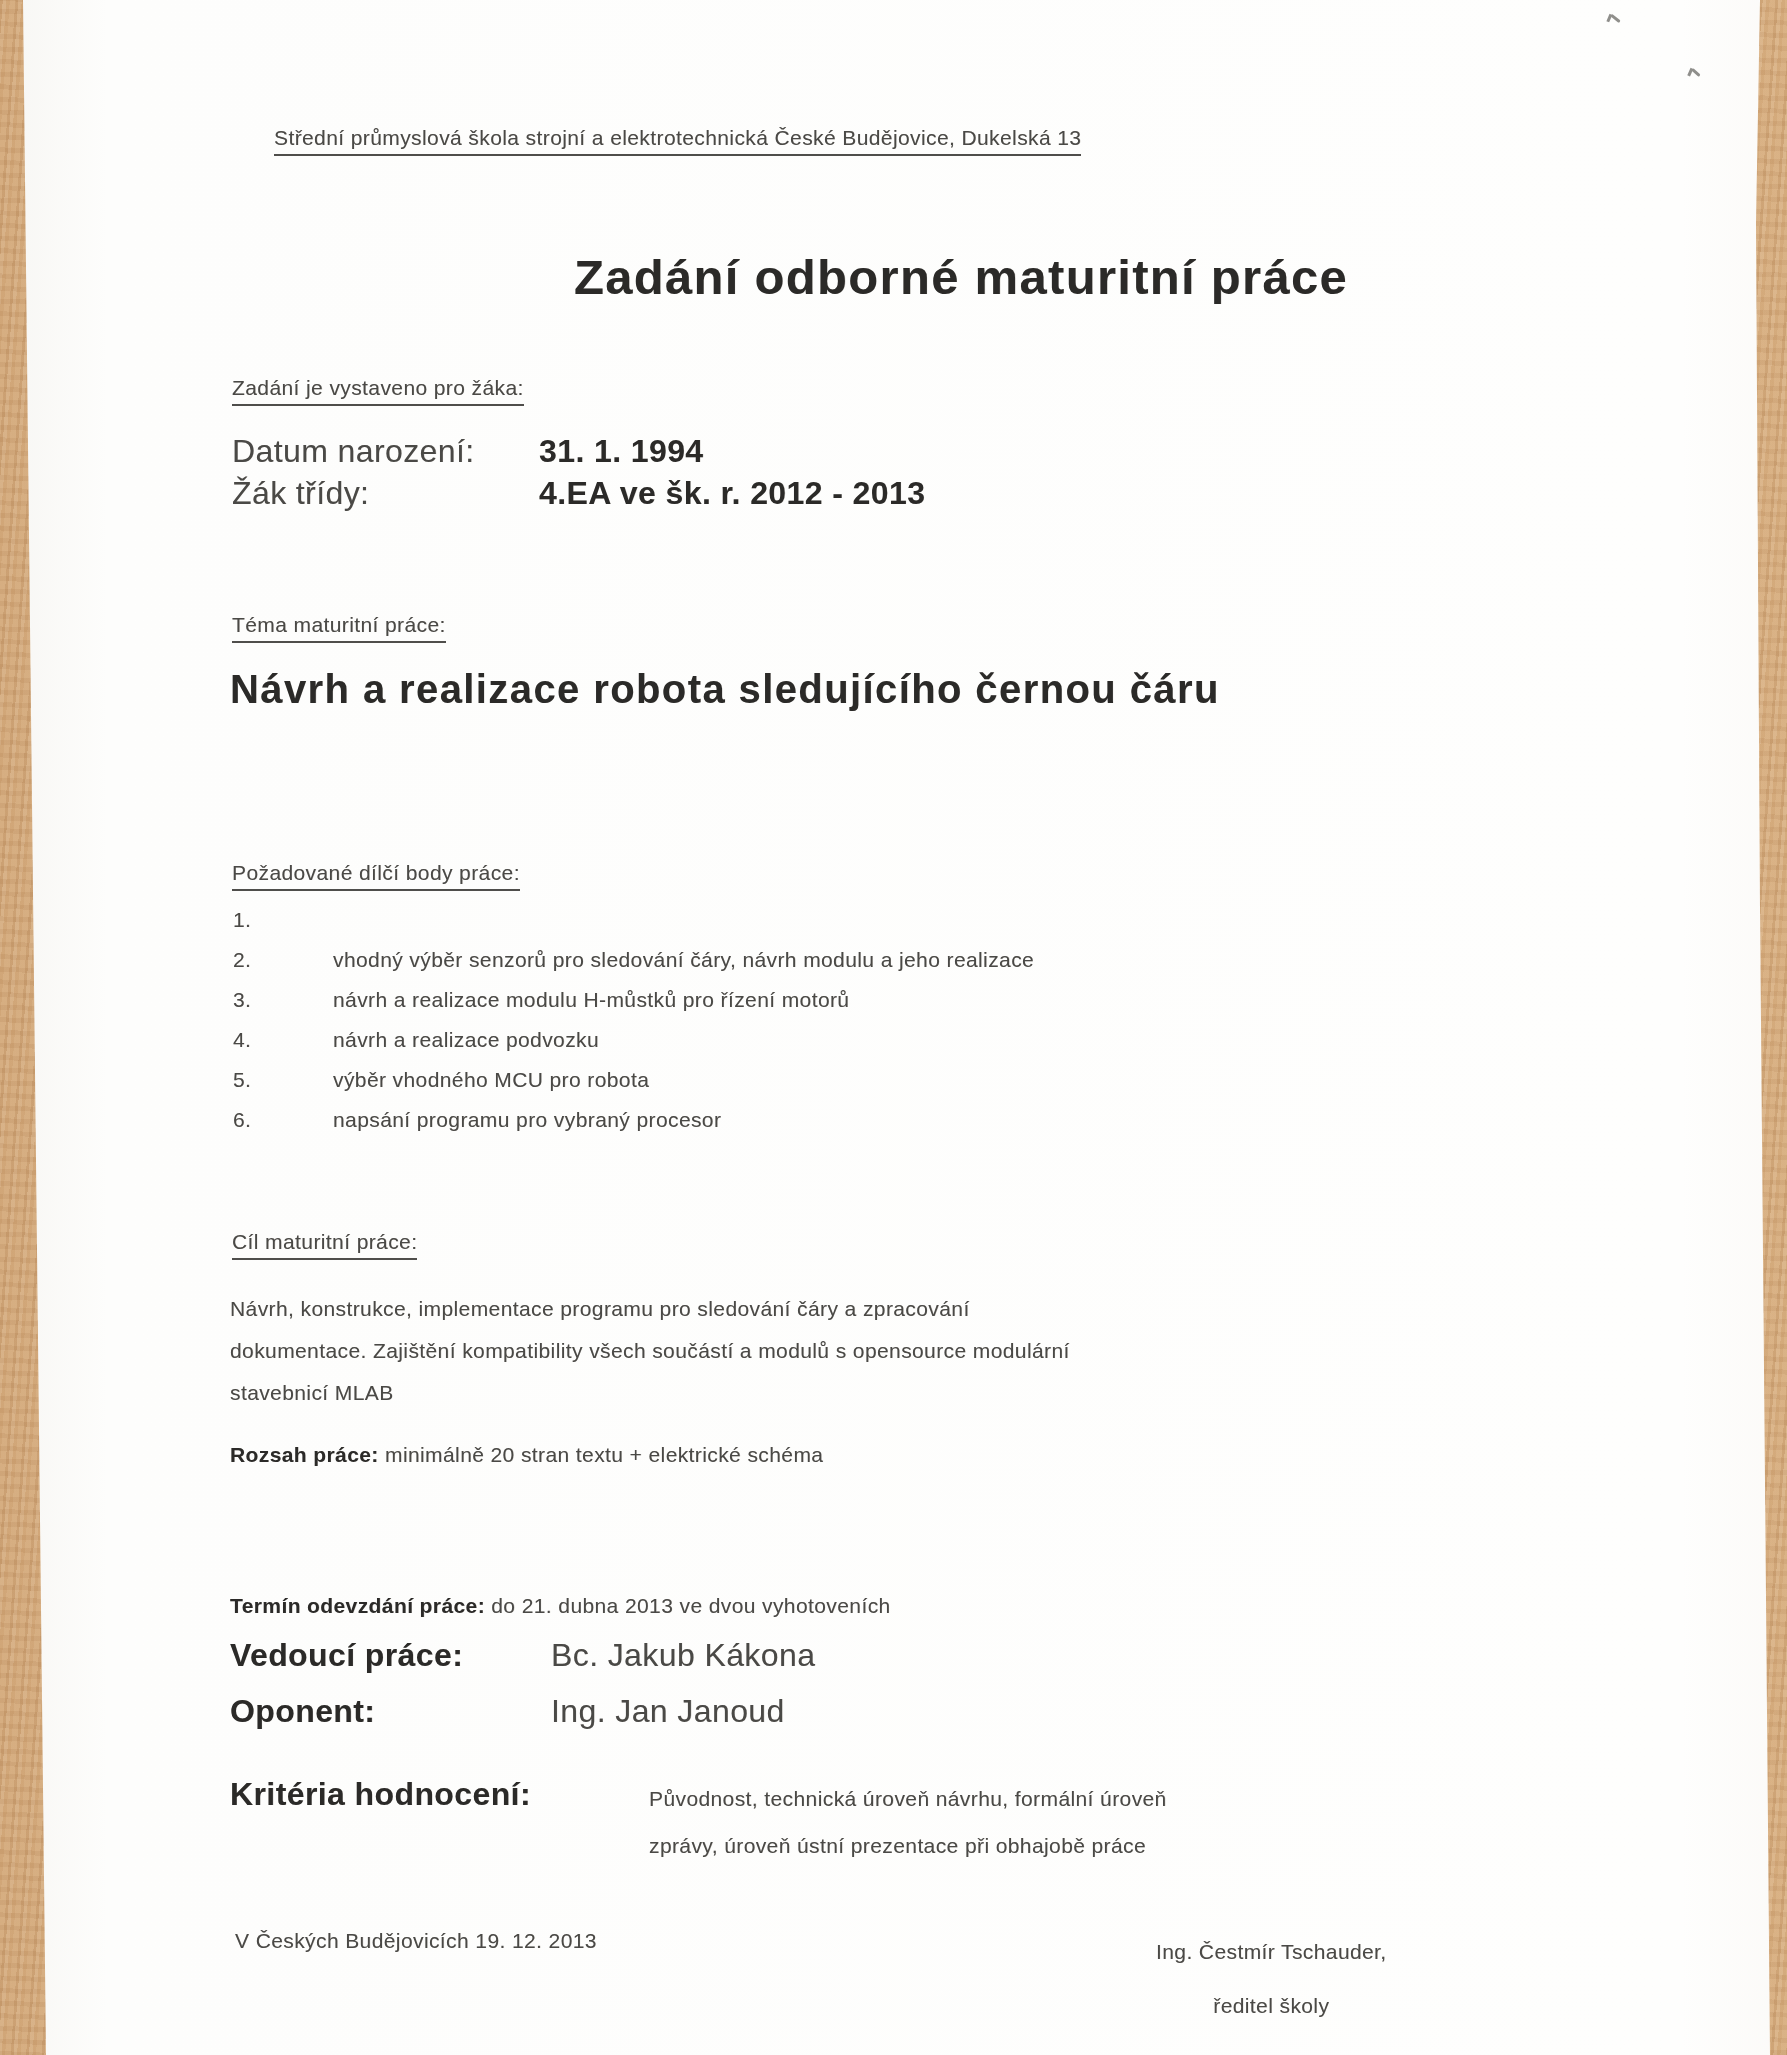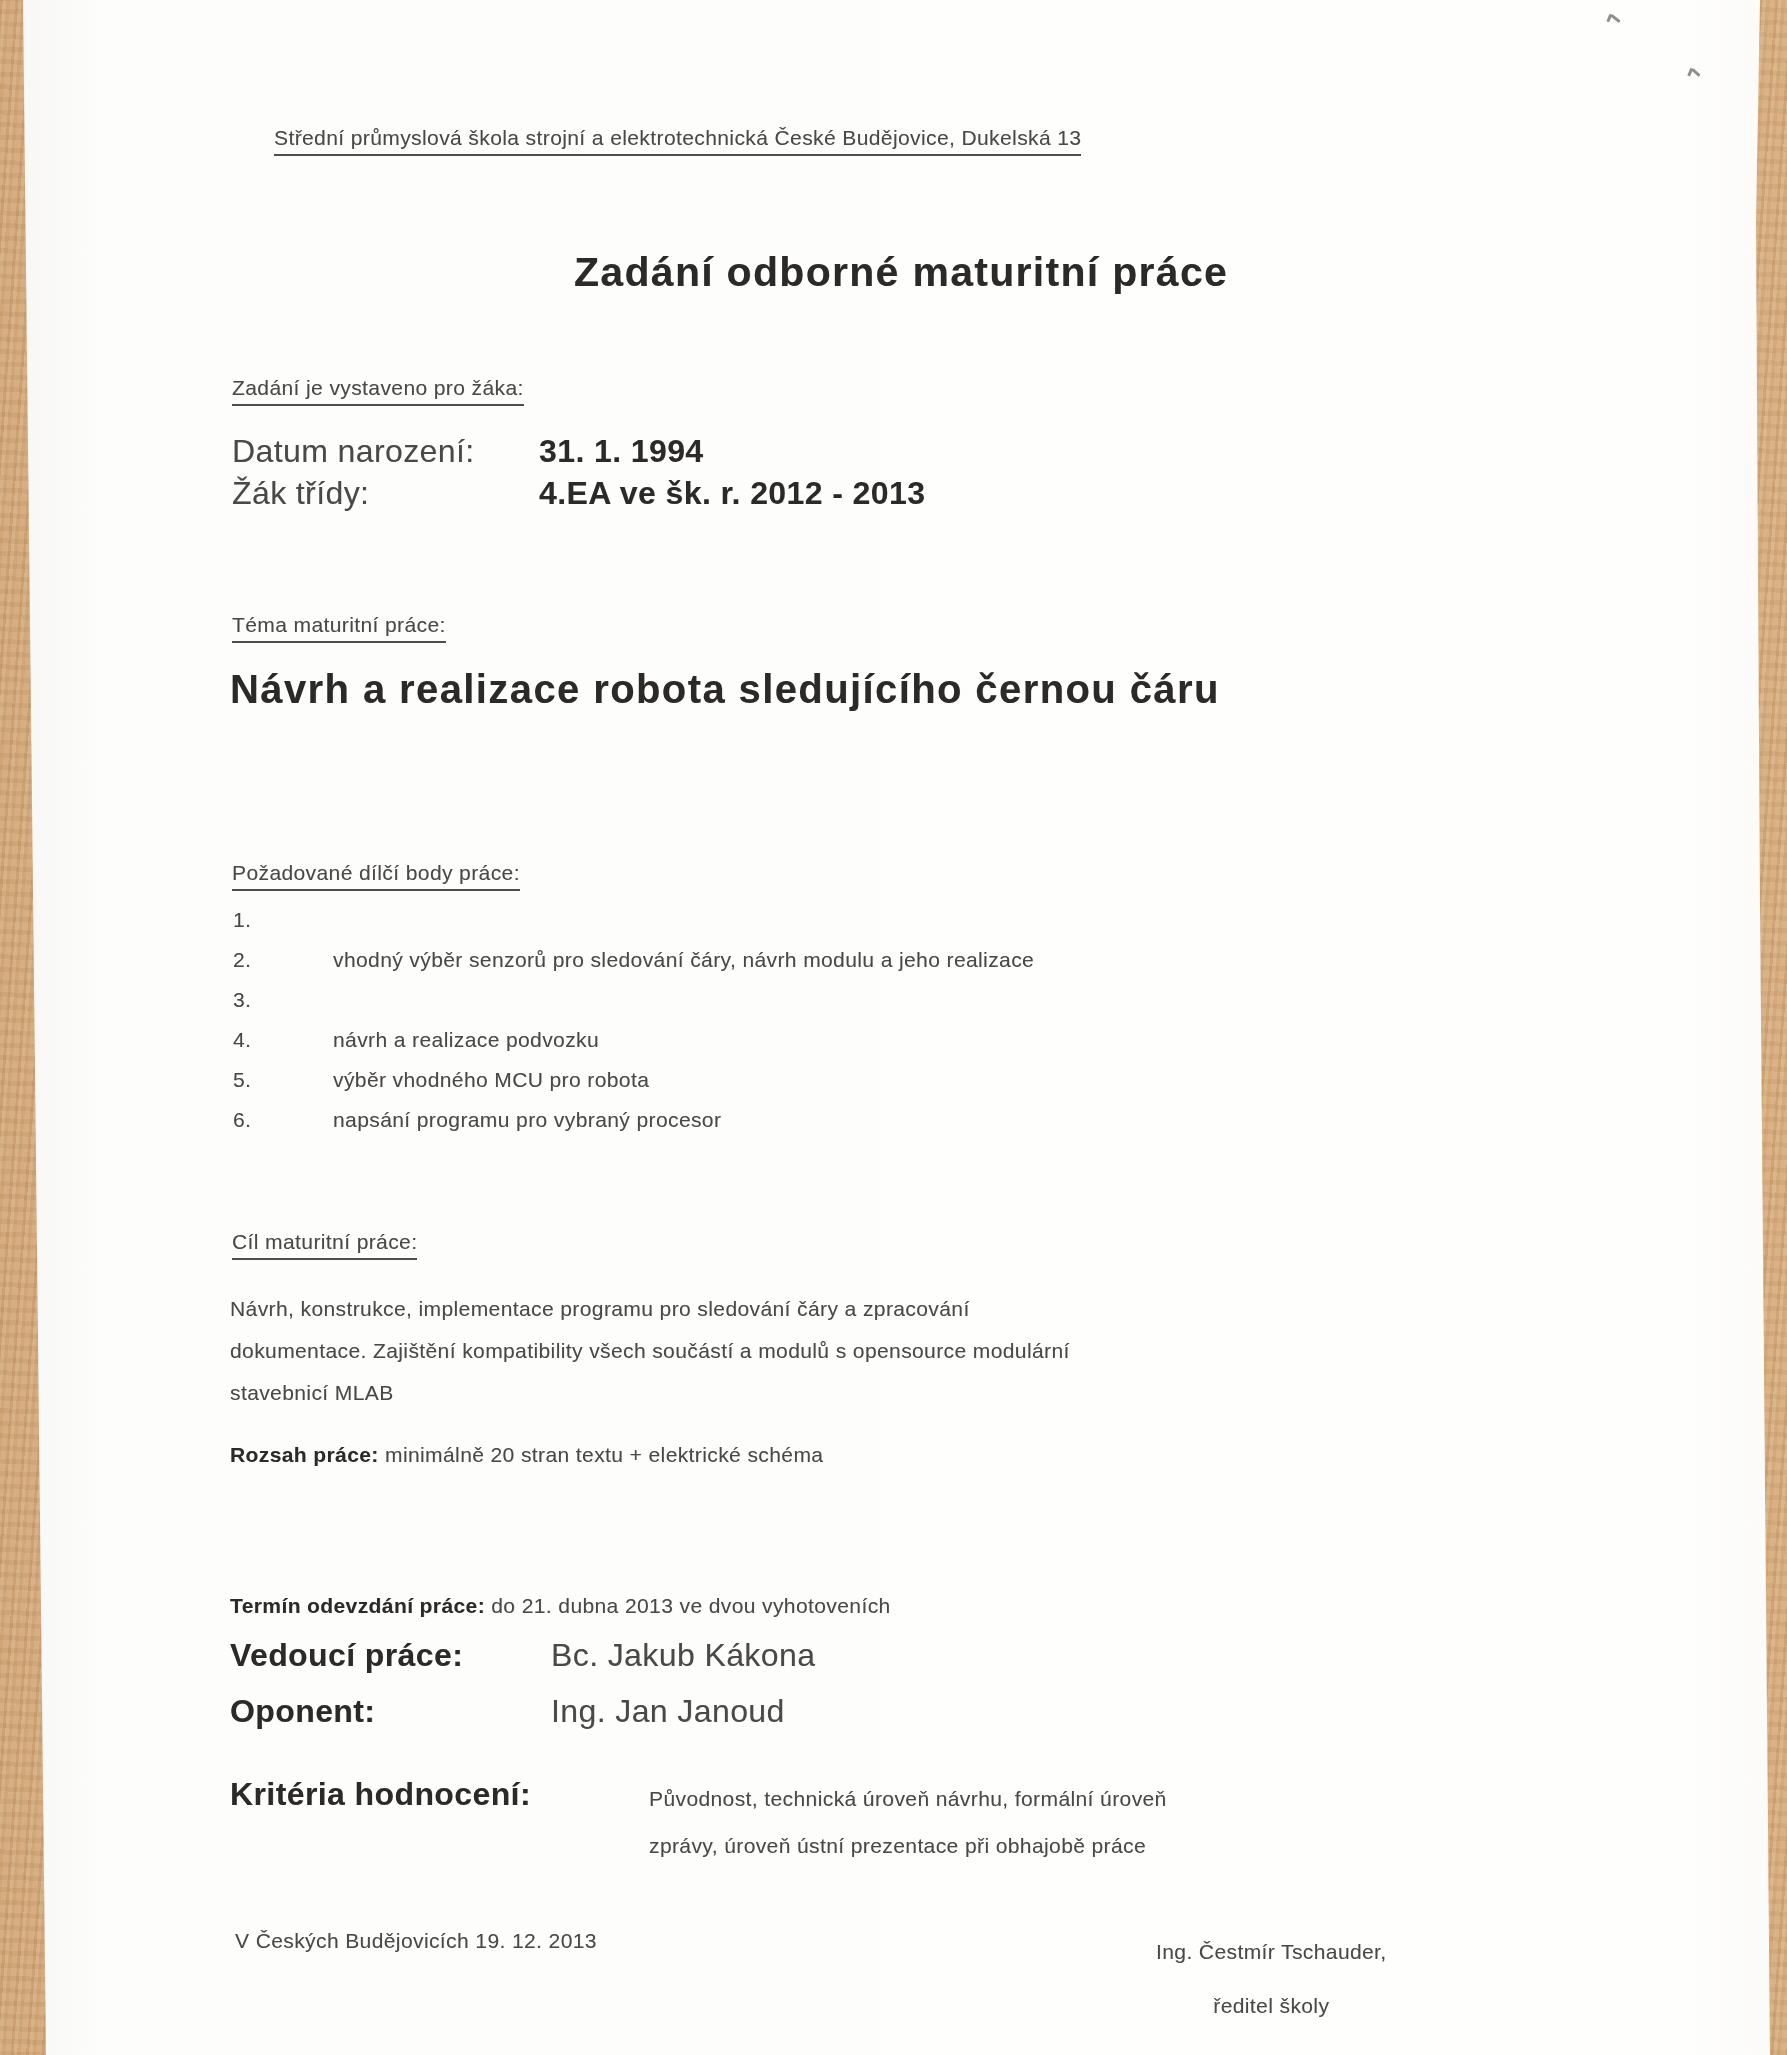--- a/index.html
+++ b/index.html
@@ -27,21 +27,21 @@
     position:absolute;inset:0;
     background:linear-gradient(90deg,#f7f6f3 0%, #fdfdfc 6%, #fefefd 94%, #fbfaf8 100%);
     clip-path:polygon(23px 0, 1760px 0, 1756px 223px, 1760px 908px, 1770px 2056px, 46px 2056px, 32px 803px);
   }
   .txt{position:absolute;white-space:nowrap;color:#4a4946;letter-spacing:0.4px;
        text-shadow:0.3px 0.3px 0.5px rgba(95,85,75,0.30);}
   .b{font-weight:bold;color:#2b2a28;}
   .underl{border-bottom:2.1px solid #4f4e4b;padding-bottom:4.9px;}
   .fs45{font-size:21px;}
   .fs46{font-size:32px;}
-  .fs58{font-size:41px;letter-spacing:1.3px;}
+  .fs58{font-size:49px;letter-spacing:1.3px;}
   .fs57{font-size:40px;letter-spacing:1.4px;}
   .row{display:flex;height:42px;align-items:flex-start;}
   .row .lbl{width:307px;flex:0 0 307px;}
   .list-row{display:flex;height:40px;align-items:flex-start;}
   .list-row .num{width:100px;flex:0 0 100px;}
   .para{line-height:42px;}
   .crit{line-height:47px;}
   .signer{line-height:54px;}
   .signer .role{display:block;text-align:center;}
   .speck{position:absolute;background:#6b6a66;border-radius:1.4px;opacity:.75;}
@@ -93,20 +93,21 @@
 <div class="txt fs45" style="left:233px;top:908px;">
   <div class="list-row">
     <span class="num">1.</span>
   </div>
   <div class="list-row">
     <span class="num">2.</span>
     <span>vhodný výběr senzorů pro sledování čáry, návrh modulu a jeho realizace</span>
   </div>
   <div class="list-row">
     <span class="num">3.</span>
+    <span>návrh a realizace modulu H-můstků pro řízení motorů</span>
   </div>
   <div class="list-row">
     <span class="num">4.</span>
     <span>návrh a realizace podvozku</span>
   </div>
   <div class="list-row">
     <span class="num">5.</span>
     <span>výběr vhodného MCU pro robota</span>
   </div>
   <div class="list-row">

